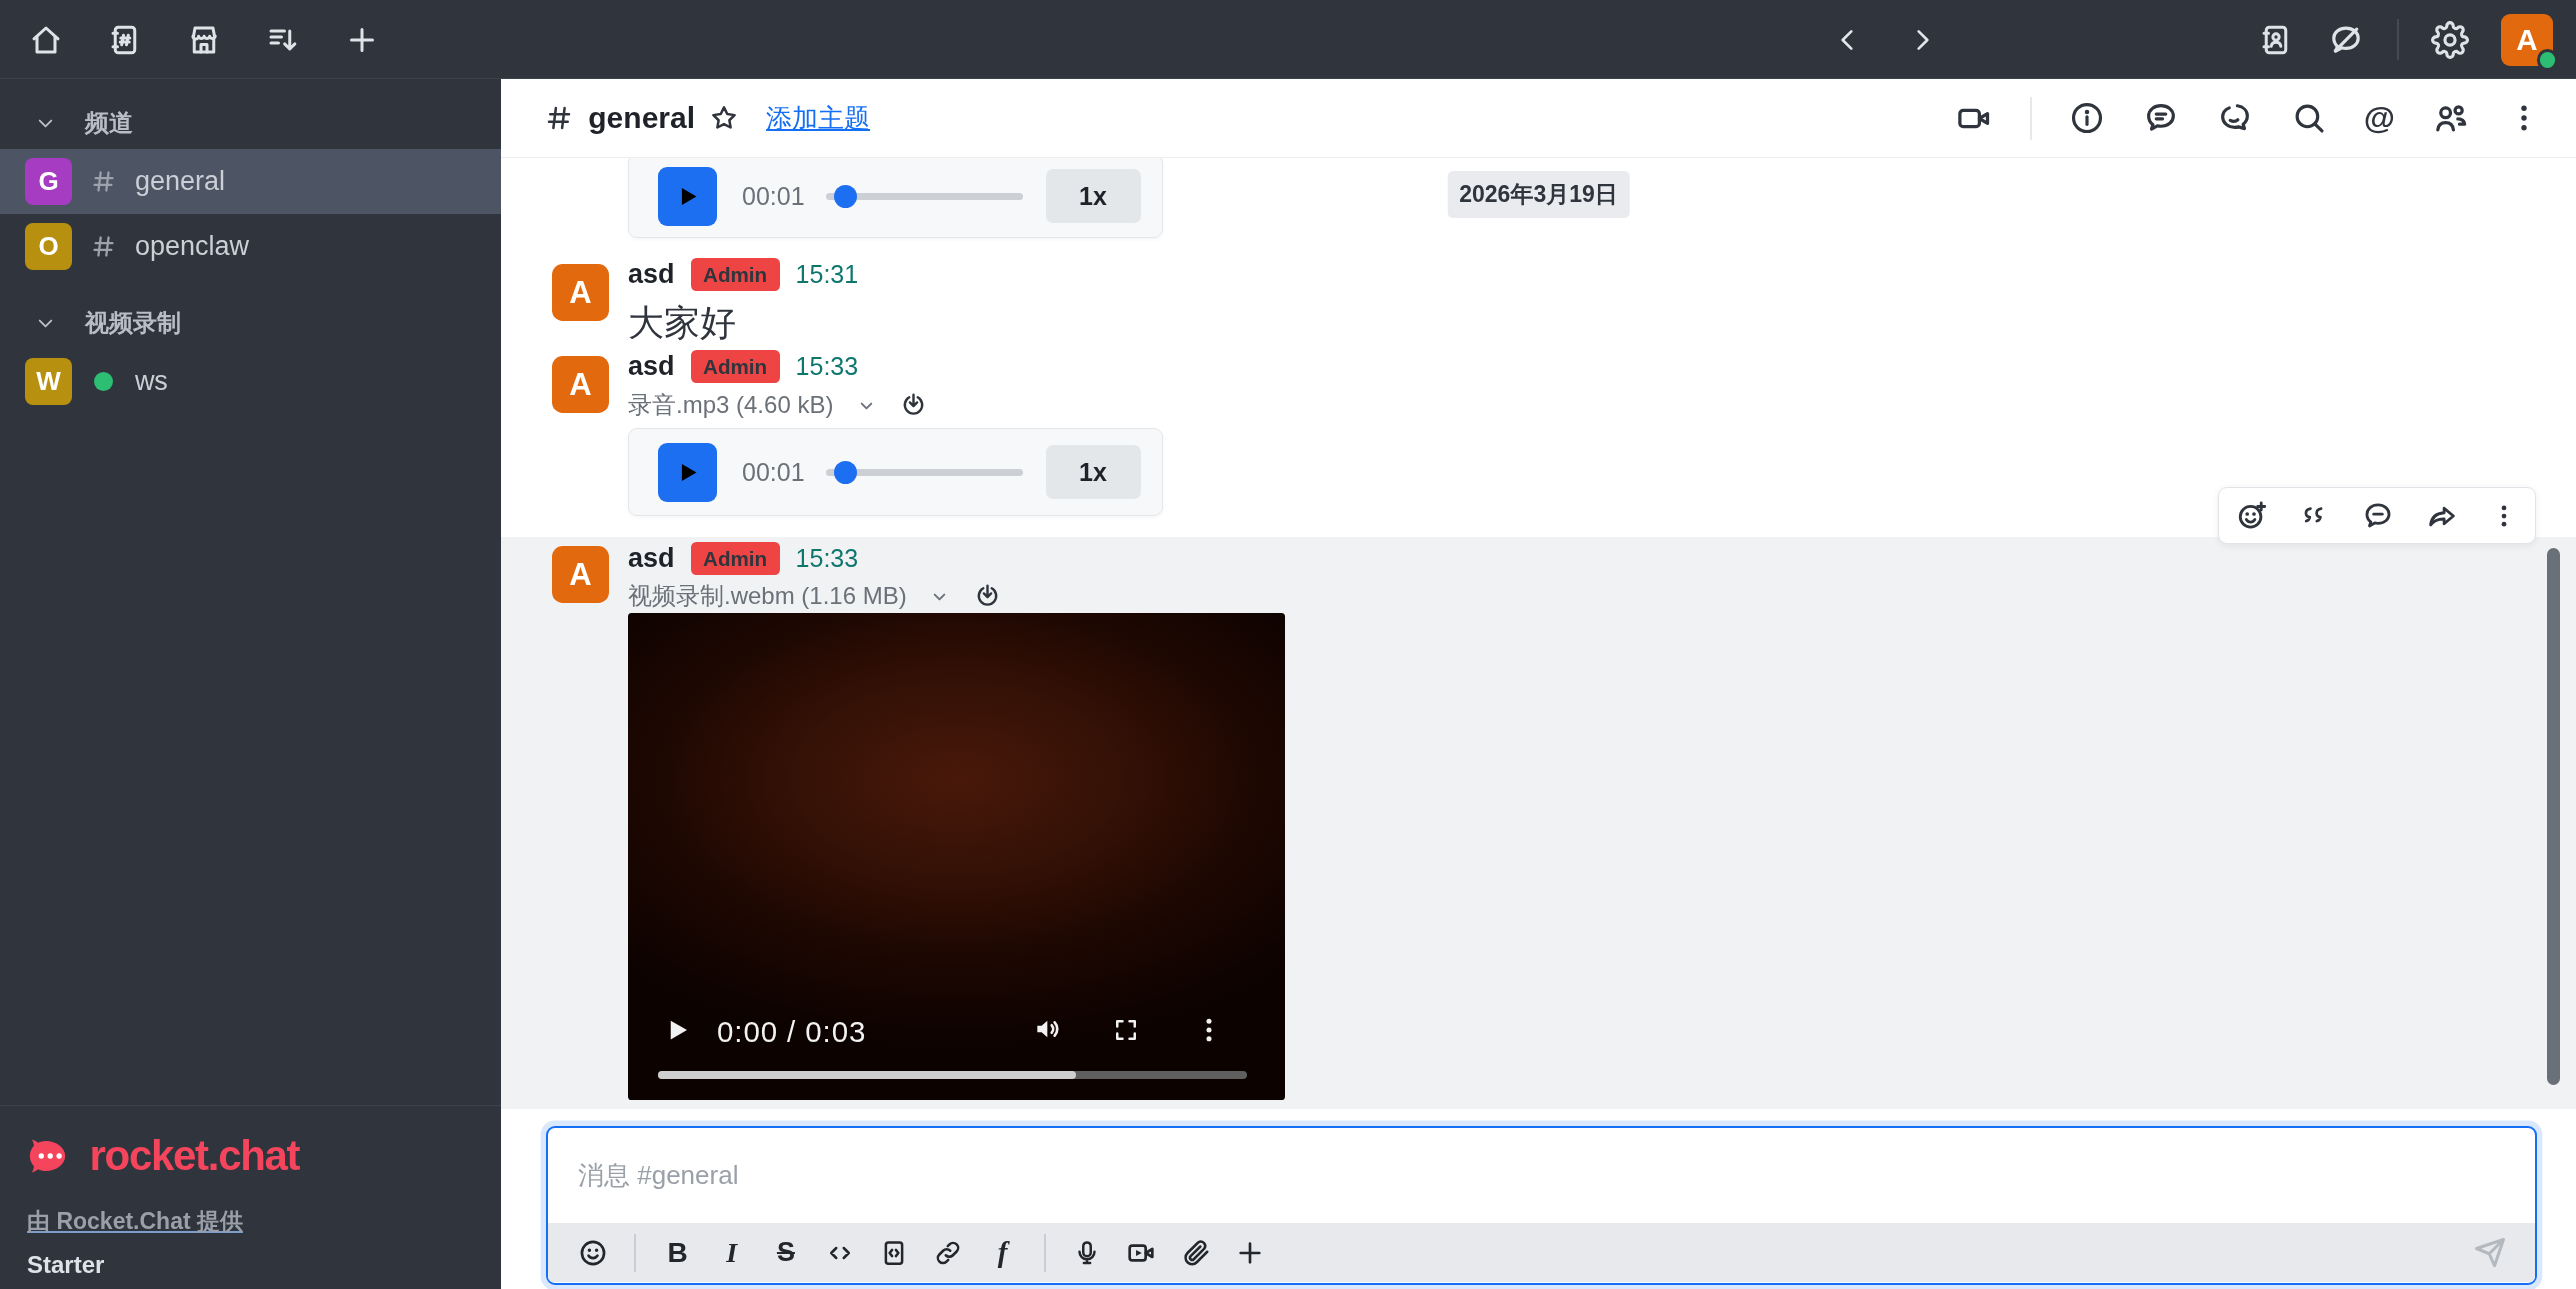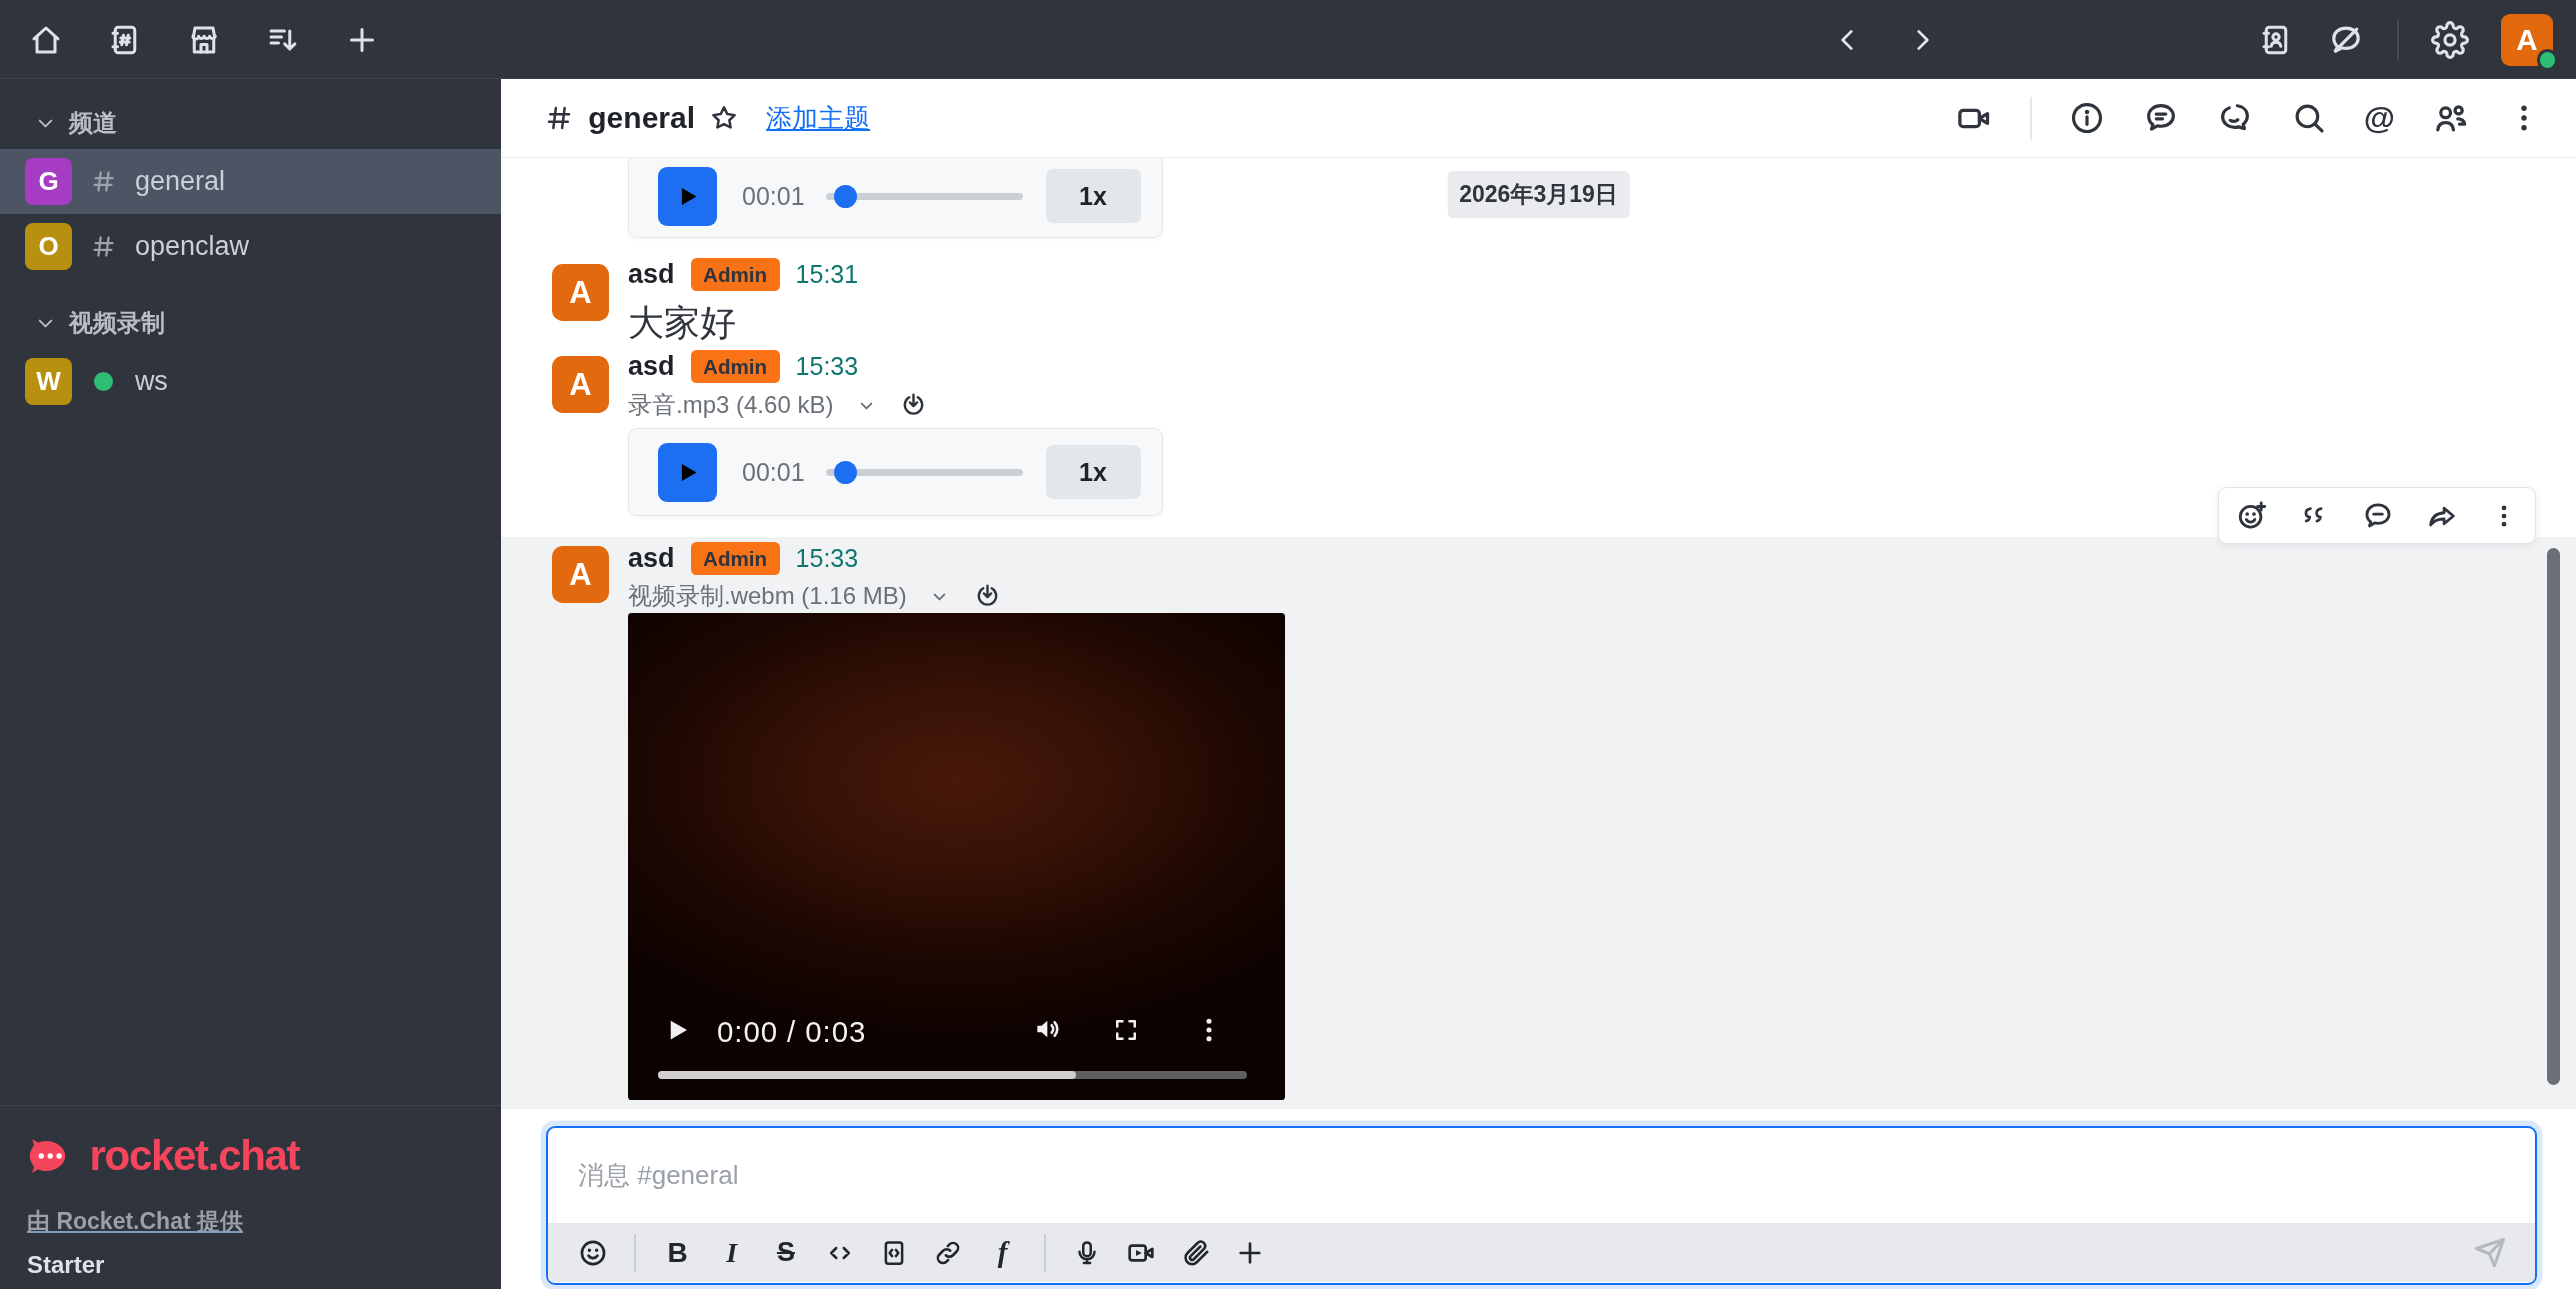--- a/index.html
+++ b/index.html
@@ -18,21 +18,21 @@
   .tb-search input::placeholder { color:#8d939c; }
   .tb-search .sicon { color:#aeb3bb; margin-right:19.7px; }
   .tb-nav { position:absolute; left:1829px; top:0; height:79px; display:flex; align-items:center; gap:36px; color:#e2e5e9; }
   .tb-right { position:absolute; right:23px; top:0; height:79px; display:flex; align-items:center; gap:32px; color:#dfe2e7; }
   .tb-divider { width:1.8px; height:41px; background:#454b55; }
   .tb-avatar { position:relative; width:52px; height:52px; border-radius:9px; background:#e2690e; color:#fff; font-size:29.5px; font-weight:bold; display:flex; align-items:center; justify-content:center; cursor:pointer; }
   .tb-avatar .dot { position:absolute; right:-5.4px; bottom:-5.4px; width:21.5px; height:21.5px; border-radius:50%; background:#2dbd73; border:3.6px solid #2f343d; }
 
   
   .sidebar { position:absolute; left:0; top:79px; width:501px; height:1211px; background:#2f343d; z-index:20; }
-  .side-section { height:52px; margin-top:18px; display:flex; align-items:center; gap:12px; padding-left:34px; color:#b9bec6; font-size:24px; font-weight:bold; cursor:pointer; }
+  .side-section { height:52px; margin-top:18px; display:flex; align-items:center; gap:28px; padding-left:34px; color:#b9bec6; font-size:24px; font-weight:bold; cursor:pointer; }
   .side-row { height:65px; display:flex; align-items:center; gap:18px; padding-left:25px; cursor:pointer; }
   .side-row.selected { background:#4d5565; }
   .srow-avatar { width:47px; height:47px; border-radius:8px; color:#fff; font-size:26px; font-weight:bold; display:flex; align-items:center; justify-content:center; flex:none; }
   .srow-hash { color:#9ca3ac; }
   .srow-name { color:#cbcfd6; font-size:27px; }
   .presence { width:19.7px; height:19.7px; border-radius:50%; background:#2dbd73; flex:none; margin:0 3.6px; }
   .side-footer { position:absolute; left:0; right:0; bottom:0; border-top:1.8px solid #3c424c; padding:25px 27px 10.7px 27px; }
   .logo-row { display:flex; align-items:center; gap:12.5px; color:#f5455c; cursor:pointer; }
   .logo-word { font-size:42px; font-weight:bold; letter-spacing:-1.3px; color:#f5455c; }
   .provided { margin-top:25px; font-size:23px; font-weight:bold; color:#9aa0a9; text-decoration:underline; text-decoration-color:#7d9cc7; cursor:pointer; display:inline-block; }
@@ -54,21 +54,21 @@
   .play-btn { width:59px; height:59px; border-radius:9px; background:#1d6ff2; display:flex; align-items:center; justify-content:center; cursor:pointer; flex:none; }
   .a-time { font-size:25px; color:#6b7178; margin-left:25px;text-align:center; }
   .a-slider { position:relative; flex:1; height:23px; margin:0 23px 0 21.5px; cursor:pointer; }
   .a-track { position:absolute; left:0; right:0; top:8px; height:7.2px; border-radius:3.6px; background:#ccd0d5; }
   .a-knob { position:absolute; left:4%; top:0; width:23px; height:23px; border-radius:50%; background:#1d6ff2; }
   .rate-btn { width:95px; height:54px; border-radius:7.2px; background:#e4e7ea; color:#1f2329; font-size:25px; font-weight:bold; display:flex; align-items:center; justify-content:center; cursor:pointer; flex:none; }
   .date-chip { position:absolute; left:50%; transform:translateX(-50%); top:13.4px; background:#e9ebee; border-radius:5.4px; padding:8px 12px; font-size:23px; font-weight:bold; color:#2f343d; }
   .msg-avatar { position:absolute; width:57px; height:57px; border-radius:10.7px; background:#e2690e; color:#fff; font-size:31px; font-weight:bold; display:flex; align-items:center; justify-content:center; }
   .msg-head { position:absolute; left:127px; display:flex; align-items:center; gap:16px; }
   .m-user { font-size:27px; font-weight:bold; color:#1f2329; cursor:pointer; }
-  .m-badge { background:#f97316; border-radius:5.4px; padding:4.5px 12.5px; font-size:20.6px; font-weight:bold; color:#2f343d; }
+  .m-badge { background:#ef4444; border-radius:5.4px; padding:4.5px 12.5px; font-size:20.6px; font-weight:bold; color:#2f343d; }
   .m-time { font-size:25px; color:#0f766e; }
   .m-text { position:absolute; left:127px; font-size:36px; color:#2f343d; }
   .attach-row { position:absolute; left:127px; display:flex; align-items:center; gap:21.5px; color:#6b7178; }
   .attach-name { font-size:24px; color:#6b7178; }
   .hover-toolbar { position:absolute; right:40px; top:329px; background:#fff; border:1.8px solid #e0e4e8; border-radius:9px; padding:10.7px 16px; display:flex; align-items:center; gap:30px; color:#2f343d; box-shadow:0 1.8px 7.2px rgba(31,35,41,.07); z-index:5; }
   .msg3-block { position:absolute; left:0; right:0; top:379px; height:572px; background:#f1f2f4; }
   .video-box { position:absolute; left:127px; top:76px; width:657px; height:487px; border-radius:3.6px; background:radial-gradient(ellipse 70% 55% at 50% 34%, #48190a 0%, #351106 35%, #1c0702 68%, #0c0200 100%); overflow:hidden; cursor:pointer; }
   .v-ctrl { position:absolute; bottom:50px; color:#f2f2f2; }
   .v-time { font-size:29.5px; color:#f2f2f2; letter-spacing:0.9px; }
   .v-progress { position:absolute; left:30px; right:38px; bottom:21.5px; height:8px; border-radius:4.5px; background:#5f5f5f; }

